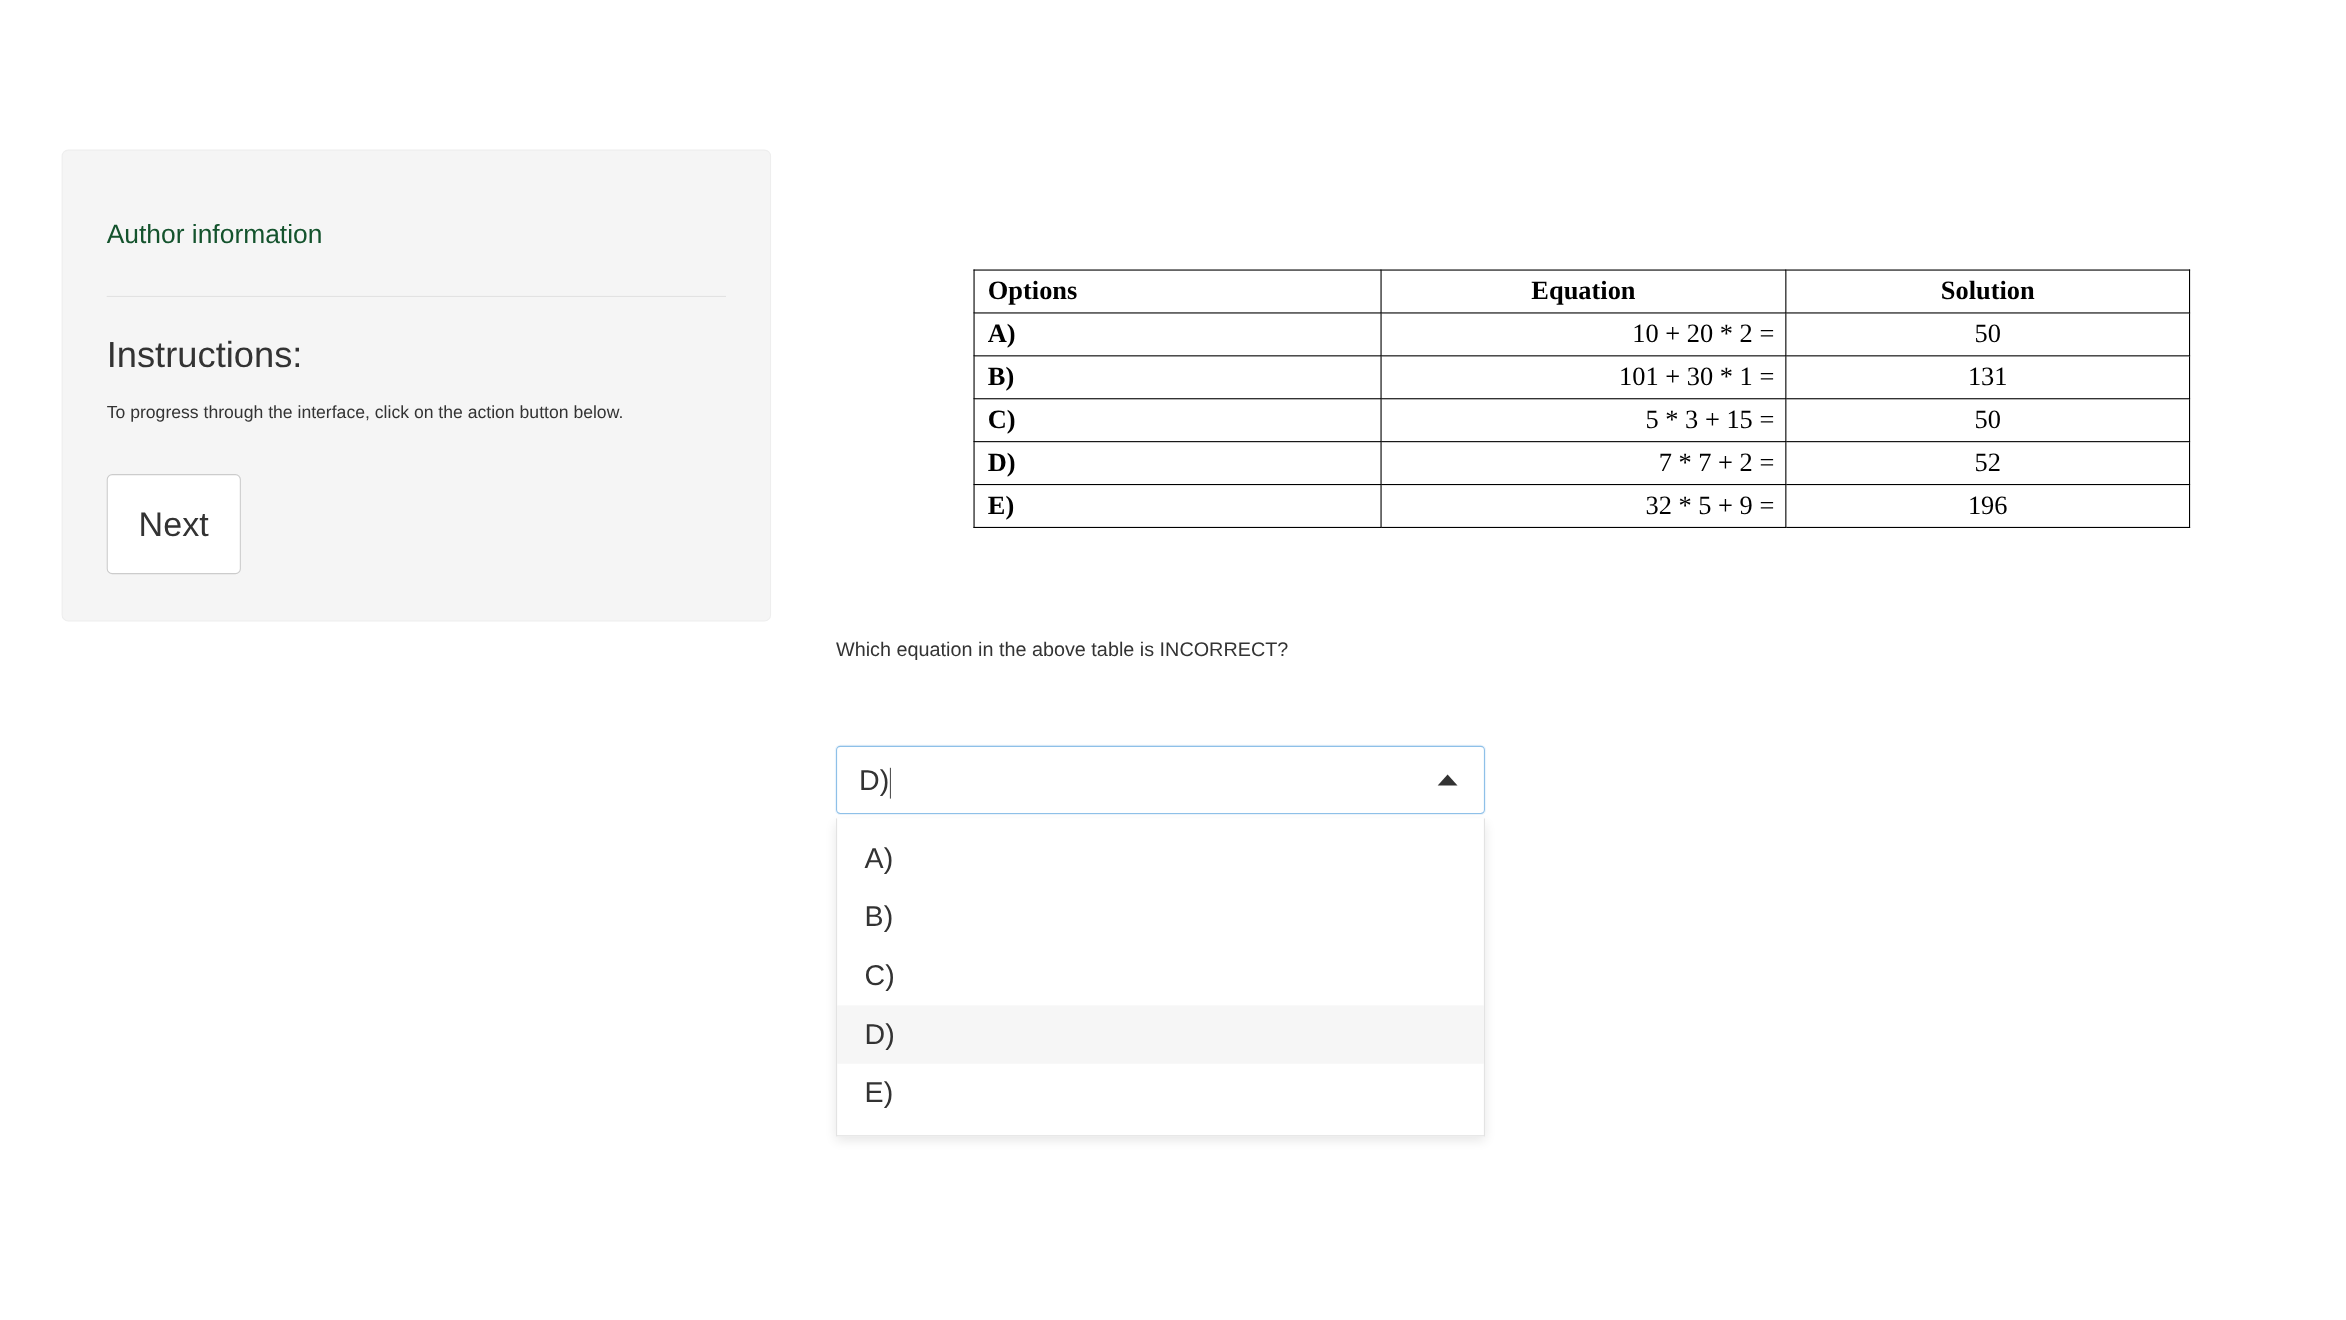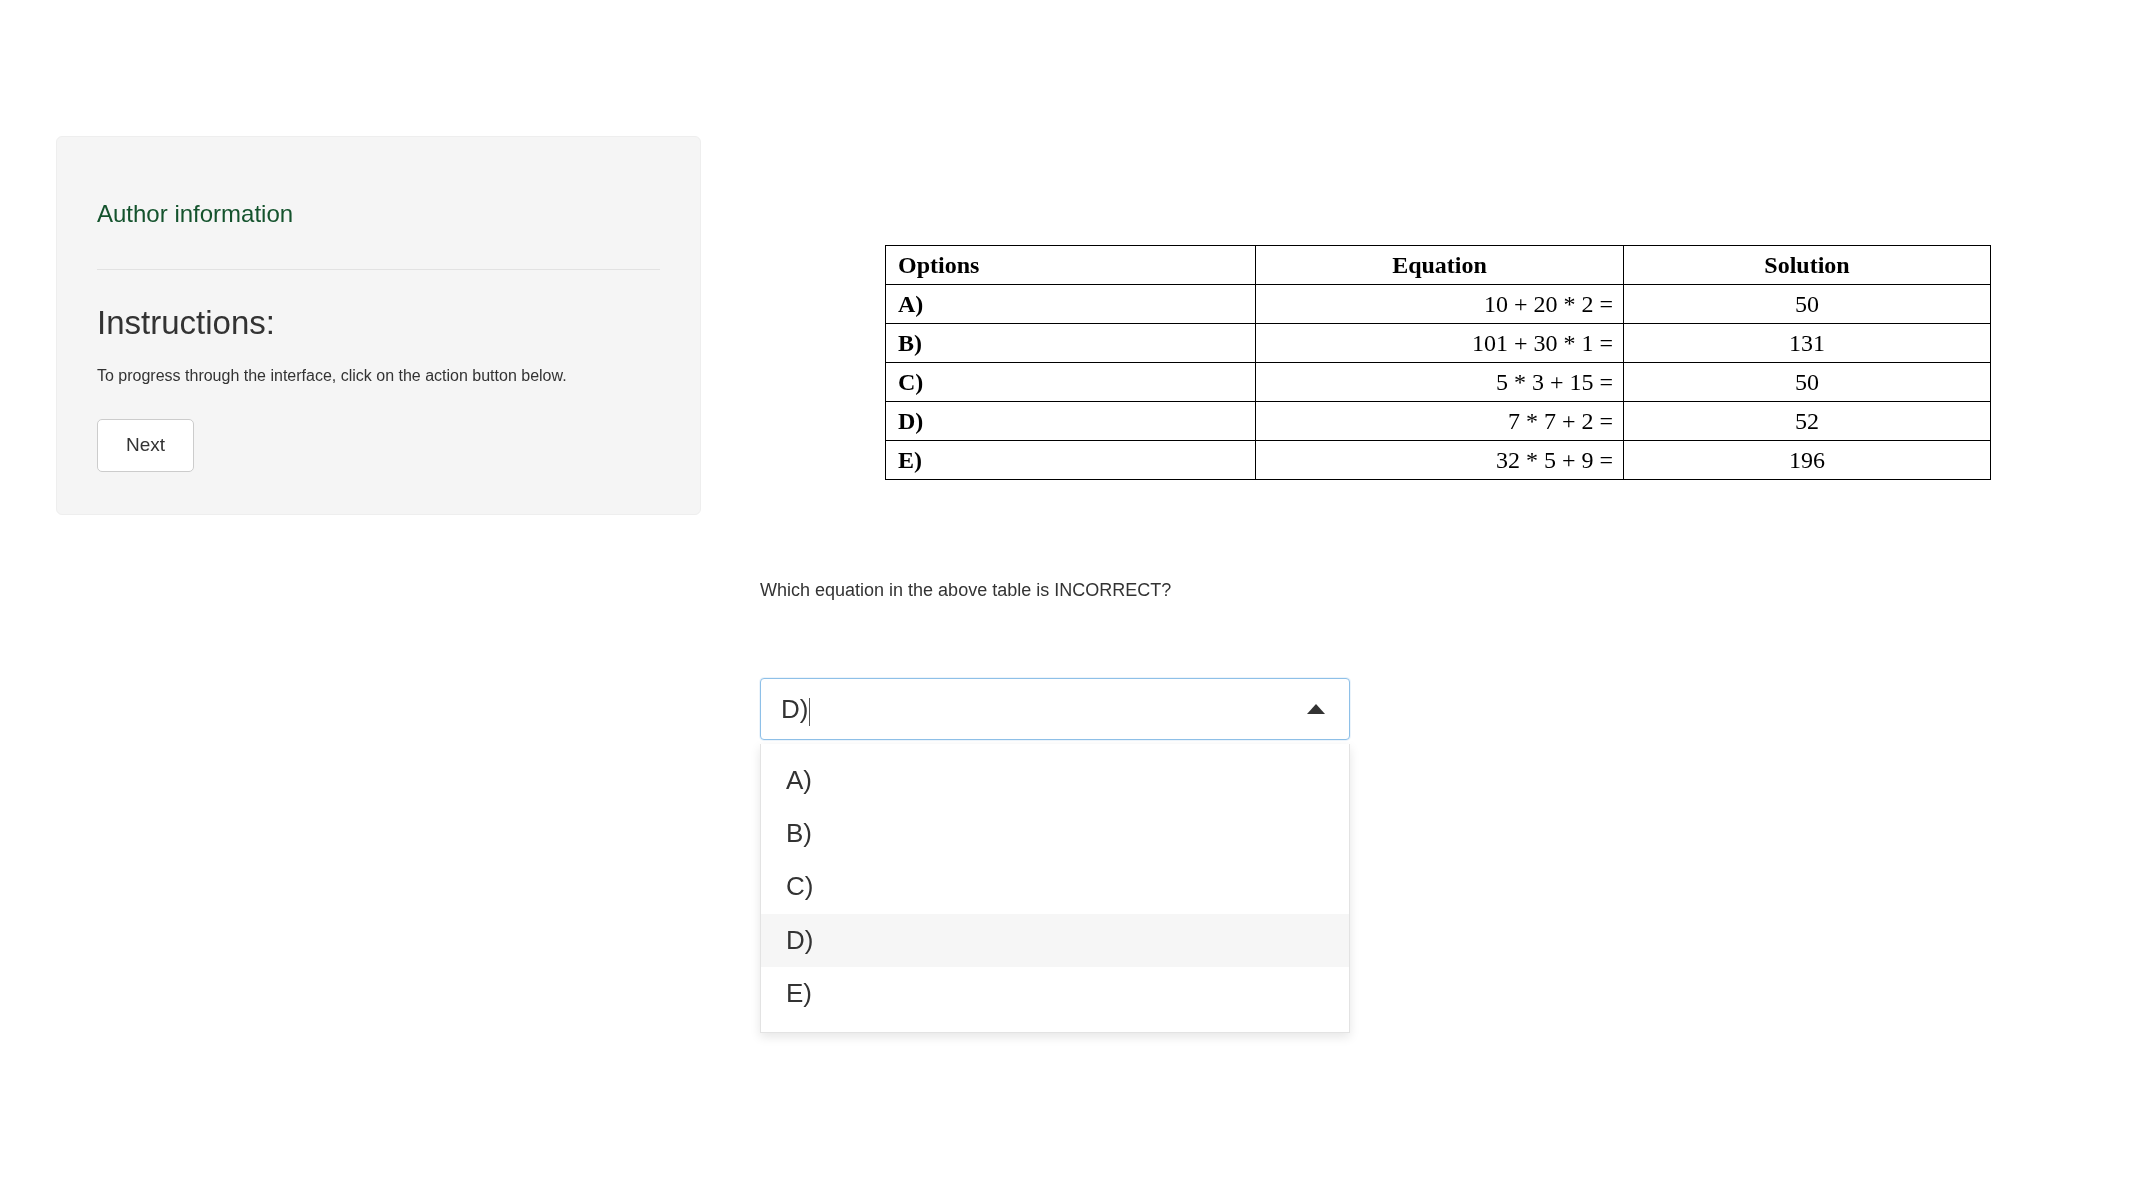--- a/index.html
+++ b/index.html
@@ -61,23 +61,23 @@
   }
   .sidebar .instructions-text {
     margin: 22px 0 0 0;
     font-size: 16px;
     color: #333333;
     line-height: 1.45;
     max-width: 570px;
   }
   .next-button {
     display: inline-block;
-    margin-top: 32px;
-    padding: 14px 28px;
-    font-size: 19px;
+    margin-top: 44px;
+    padding: 26px 28px;
+    font-size: 31px;
     font-family: "Liberation Sans", sans-serif;
     color: #333333;
     background: #ffffff;
     border: 1px solid #cccccc;
     border-radius: 5px;
     cursor: pointer;
     line-height: 1.2;
   }
 
   

